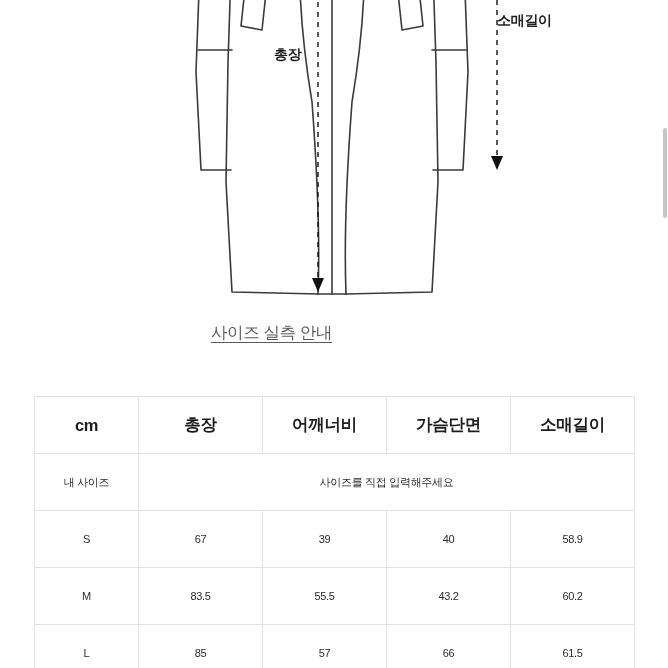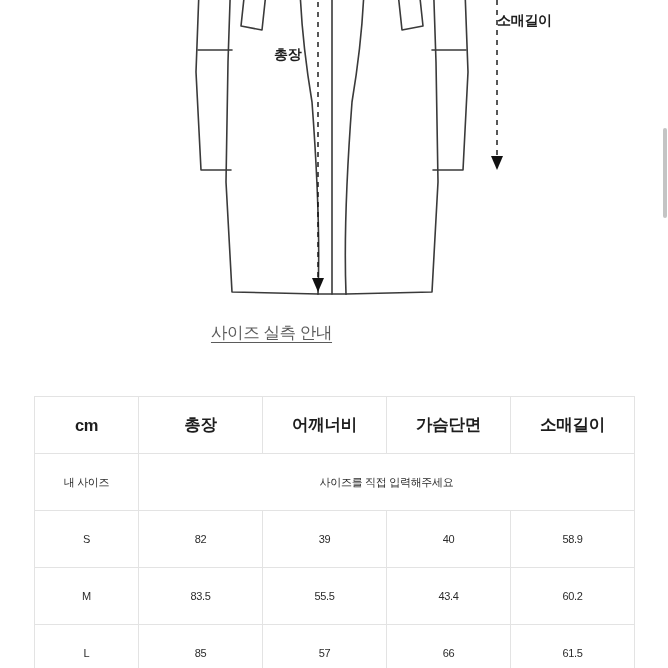--- a/index.html
+++ b/index.html
@@ -205,30 +205,30 @@
         <th>소매길이</th>
       </tr>
     </thead>
     <tbody>
       <tr>
         <td class="row-mysize-label">내 사이즈</td>
         <td class="mysize-cell" colspan="4">사이즈를 직접 입력해주세요</td>
       </tr>
       <tr>
         <td class="size-name">S</td>
-        <td>82</td>
+        <td>67</td>
         <td>39</td>
         <td>40</td>
         <td>58.9</td>
       </tr>
       <tr>
         <td class="size-name">M</td>
         <td>83.5</td>
         <td>55.5</td>
-        <td>43.4</td>
+        <td>43.2</td>
         <td>60.2</td>
       </tr>
       <tr>
         <td class="size-name">L</td>
         <td>85</td>
         <td>57</td>
         <td>66</td>
         <td>61.5</td>
       </tr>
     </tbody>

